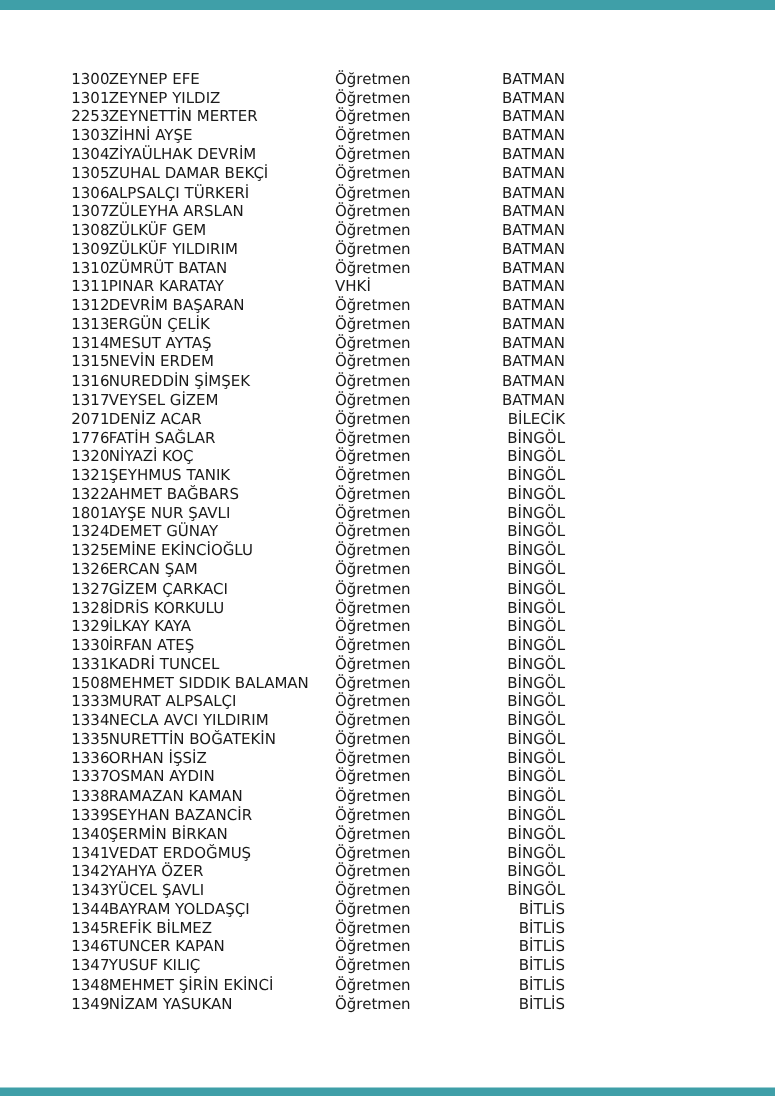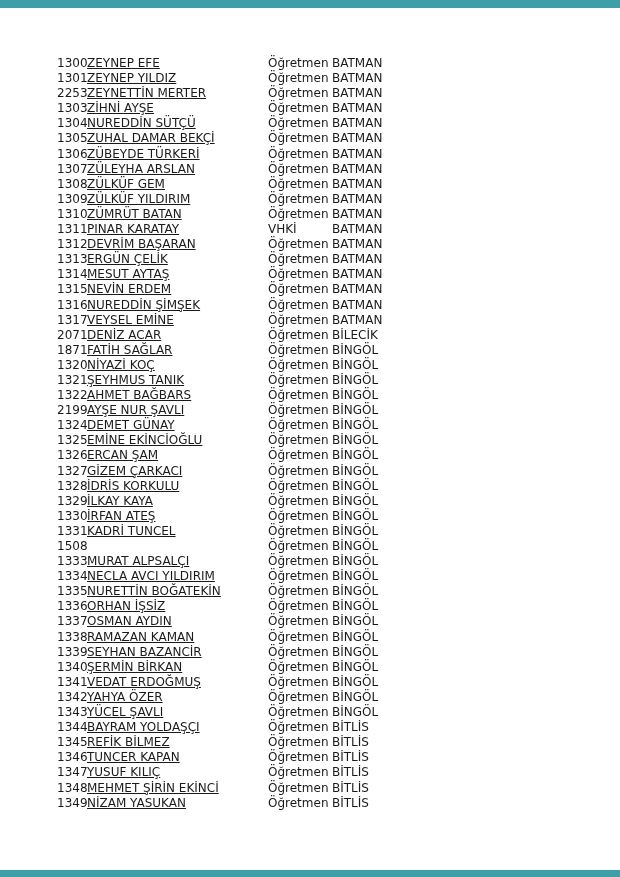--- a/index.html
+++ b/index.html
@@ -41,32 +41,31 @@
   .col-no {
     position: absolute;
     left: 57px;
     width: 26px;
     text-align: left;
   }
   .col-name {
     position: absolute;
     left: 87px;
     text-align: left;
-    text-decoration: underline;
   }
   .col-title {
     position: absolute;
     left: 268px;
     width: 120px;
   }
   .col-city {
     position: absolute;
     left: 332px;
     width: 120px;
-    text-align: left;
+    text-align: right;
   }
 </style>
 </head>
 <body>
 
 <div class="page" style="color: rgb(26, 26, 26); background: rgb(255, 255, 255);">
   <div class="accent-bar top" style="background: rgb(63, 159, 168);"></div>
 
   <div class="list">
   <div class="row">
@@ -92,35 +91,35 @@
 
   <div class="row">
     <span class="col-no">1303</span>
     <span class="col-name">ZİHNİ AYŞE</span>
     <span class="col-title">Öğretmen</span>
     <span class="col-city">BATMAN</span>
   </div>
 
   <div class="row">
     <span class="col-no">1304</span>
-    <span class="col-name">NUREDDİN SÜTÇÜ</span>
+    <span class="col-name">ZİYAÜLHAK DEVRİM</span>
     <span class="col-title">Öğretmen</span>
     <span class="col-city">BATMAN</span>
   </div>
 
   <div class="row">
     <span class="col-no">1305</span>
     <span class="col-name">ZUHAL DAMAR BEKÇİ</span>
     <span class="col-title">Öğretmen</span>
     <span class="col-city">BATMAN</span>
   </div>
 
   <div class="row">
     <span class="col-no">1306</span>
-    <span class="col-name">ZÜBEYDE TÜRKERİ</span>
+    <span class="col-name">ALPSALÇI TÜRKERİ</span>
     <span class="col-title">Öğretmen</span>
     <span class="col-city">BATMAN</span>
   </div>
 
   <div class="row">
     <span class="col-no">1307</span>
     <span class="col-name">ZÜLEYHA ARSLAN</span>
     <span class="col-title">Öğretmen</span>
     <span class="col-city">BATMAN</span>
   </div>
@@ -183,34 +182,34 @@
 
   <div class="row">
     <span class="col-no">1316</span>
     <span class="col-name">NUREDDİN ŞİMŞEK</span>
     <span class="col-title">Öğretmen</span>
     <span class="col-city">BATMAN</span>
   </div>
 
   <div class="row">
     <span class="col-no">1317</span>
-    <span class="col-name">VEYSEL EMİNE</span>
+    <span class="col-name">VEYSEL GİZEM</span>
     <span class="col-title">Öğretmen</span>
     <span class="col-city">BATMAN</span>
   </div>
 
   <div class="row">
     <span class="col-no">2071</span>
     <span class="col-name">DENİZ ACAR</span>
     <span class="col-title">Öğretmen</span>
     <span class="col-city">BİLECİK</span>
   </div>
 
   <div class="row">
-    <span class="col-no">1871</span>
+    <span class="col-no">1776</span>
     <span class="col-name">FATİH SAĞLAR</span>
     <span class="col-title">Öğretmen</span>
     <span class="col-city">BİNGÖL</span>
   </div>
 
   <div class="row">
     <span class="col-no">1320</span>
     <span class="col-name">NİYAZİ KOÇ</span>
     <span class="col-title">Öğretmen</span>
     <span class="col-city">BİNGÖL</span>
@@ -224,21 +223,21 @@
   </div>
 
   <div class="row">
     <span class="col-no">1322</span>
     <span class="col-name">AHMET BAĞBARS</span>
     <span class="col-title">Öğretmen</span>
     <span class="col-city">BİNGÖL</span>
   </div>
 
   <div class="row">
-    <span class="col-no">2199</span>
+    <span class="col-no">1801</span>
     <span class="col-name">AYŞE NUR ŞAVLI</span>
     <span class="col-title">Öğretmen</span>
     <span class="col-city">BİNGÖL</span>
   </div>
 
   <div class="row">
     <span class="col-no">1324</span>
     <span class="col-name">DEMET GÜNAY</span>
     <span class="col-title">Öğretmen</span>
     <span class="col-city">BİNGÖL</span>
@@ -288,20 +287,21 @@
 
   <div class="row">
     <span class="col-no">1331</span>
     <span class="col-name">KADRİ TUNCEL</span>
     <span class="col-title">Öğretmen</span>
     <span class="col-city">BİNGÖL</span>
   </div>
 
   <div class="row">
     <span class="col-no">1508</span>
+    <span class="col-name">MEHMET SIDDIK BALAMAN</span>
     <span class="col-title">Öğretmen</span>
     <span class="col-city">BİNGÖL</span>
   </div>
 
   <div class="row">
     <span class="col-no">1333</span>
     <span class="col-name">MURAT ALPSALÇI</span>
     <span class="col-title">Öğretmen</span>
     <span class="col-city">BİNGÖL</span>
   </div>

